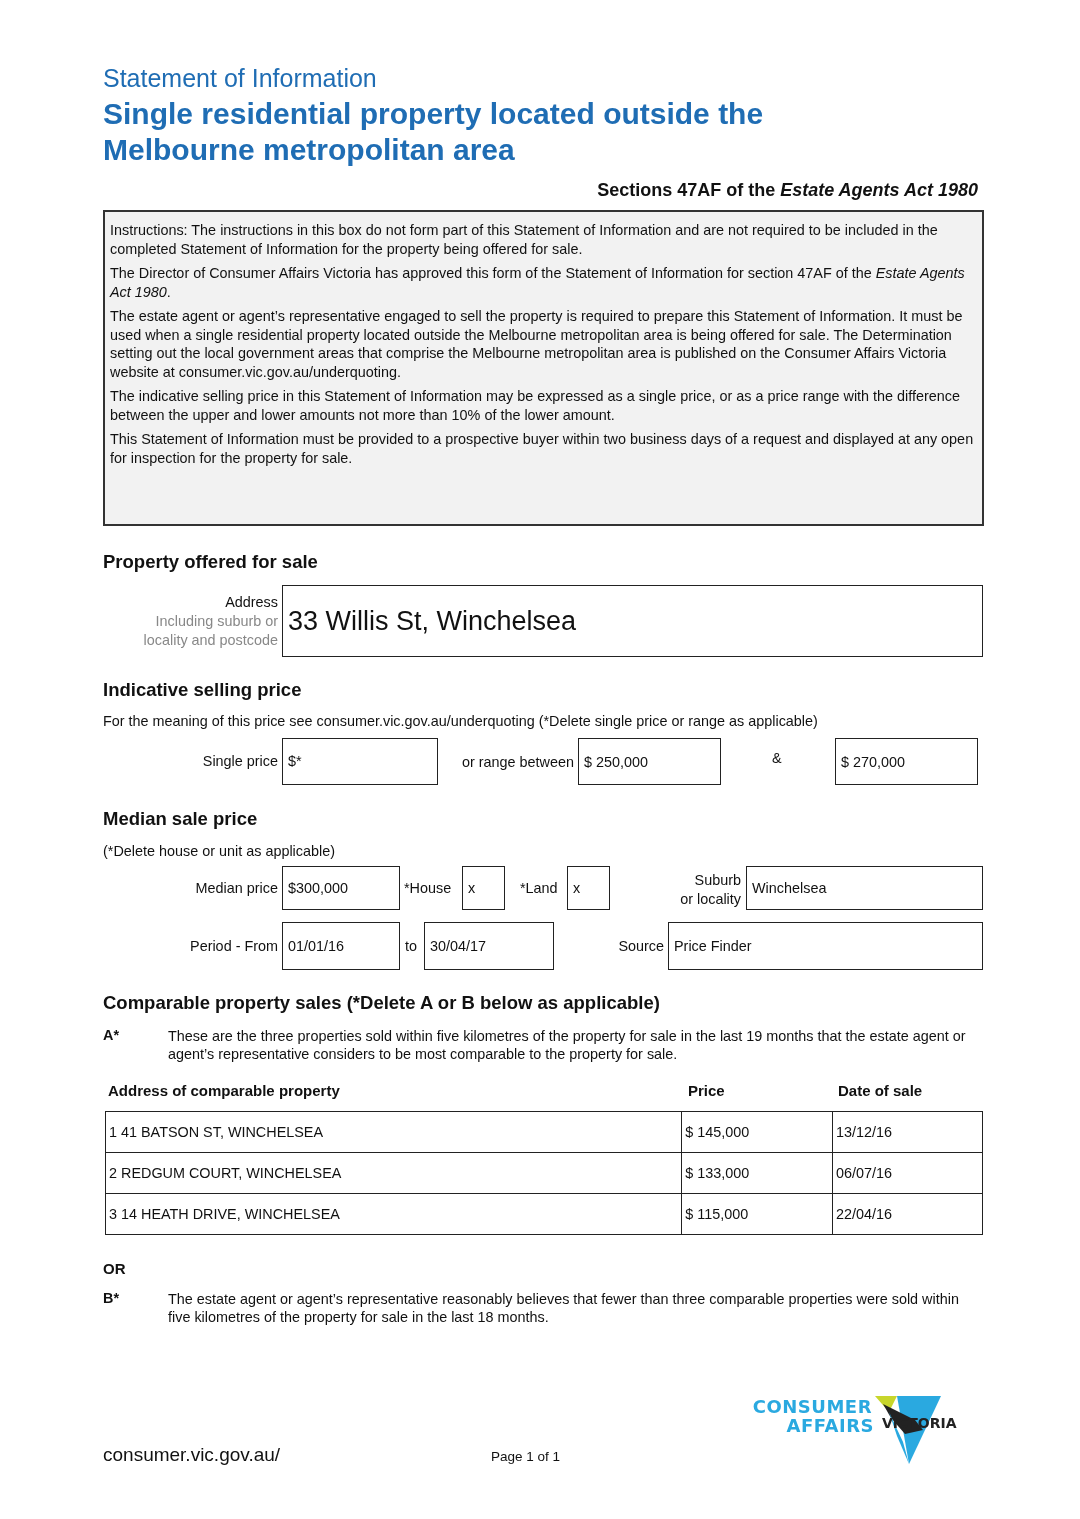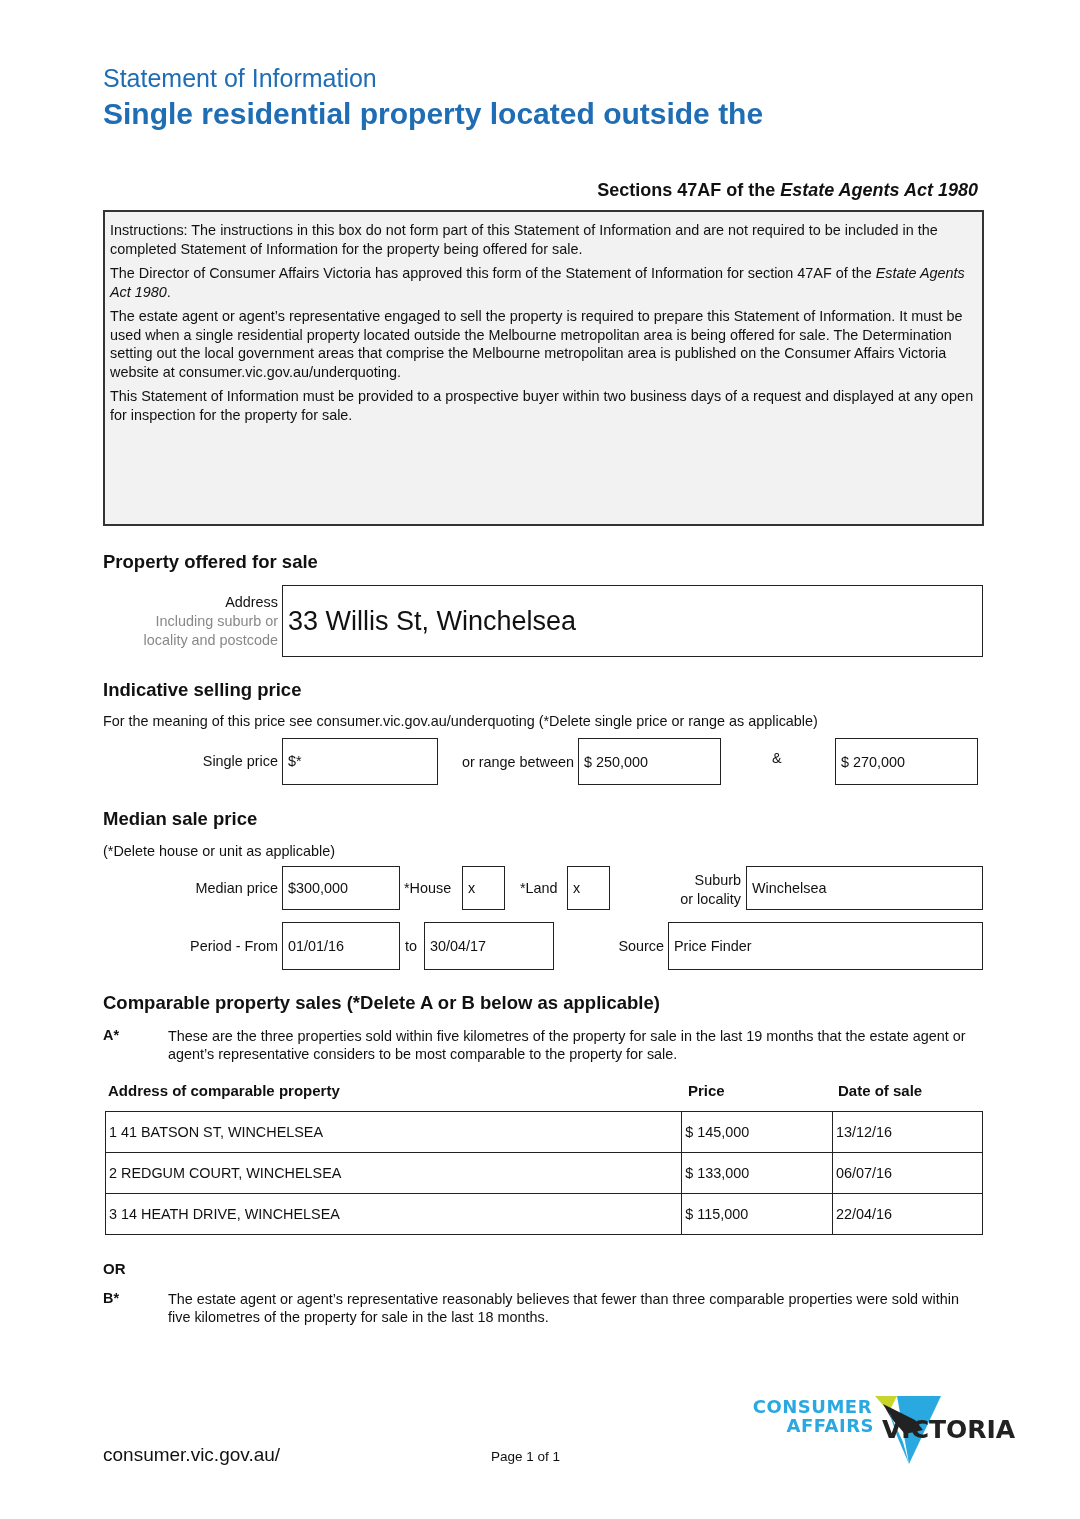--- a/index.html
+++ b/index.html
@@ -16,35 +16,37 @@
   .h2 { left: 103px; font-size: 18.5px; font-weight: bold; }
   .txt { font-size: 14.4px; }
   .lbl { font-size: 14.4px; text-align: right; }
   .grey { color: #888; }
   .box { border: 1.5px solid #222; box-sizing: border-box; font-size: 14.4px; padding: 0 0 0 5px; display: flex; align-items: center; background: #fff; }
   .addr-val { font-size: 27px; }
   table.comp { position: absolute; left: 105px; top: 1111px; width: 878px; border-collapse: collapse; font-size: 14.4px; border-radius: 22px; }
   table.comp td { border: 1.5px solid #222; height: 40px; padding: 0 0 0 3px; }
   .logo-row { left: 742px; top: 1398px; }
   .logo-text { font-family: "DejaVu Sans", sans-serif; font-weight: bold; font-size: 18px; line-height: 18px; color: #2aa9e0; letter-spacing: 0.5px; }
-  .logo-vic { font-family: "DejaVu Sans", sans-serif; font-weight: bold; font-size: 25px; color: #222; }
+  .logo-vic { font-family: "DejaVu Sans", sans-serif; font-weight: bold; font-size: 14px; color: #222; }
 </style>
 </head>
 <body>
 
 <div class="abs blue title-sm">Statement of Information</div>
 <div class="abs blue title-lg">
   <div>Single residential property located outside the</div>
+  <div>Melbourne metropolitan area</div>
 </div>
 <div class="abs sections"><span>Sections 47AF of the </span><i>Estate Agents Act 1980</i></div>
 
 <div class="abs instr">
   <p><b>Instructions</b><span>: The instructions in this box do not form part of this Statement of Information and are not required to be included in the completed Statement of Information for the property being offered for sale.</span></p>
   <p><span>The Director of Consumer Affairs Victoria has approved this form of the Statement of Information for section 47AF of the </span><i>Estate Agents Act 1980</i><span>.</span></p>
   <p><span>The estate agent or agent’s representative engaged to sell the property is required to prepare this Statement of Information. It must be used when </span><b>a single residential property located outside the Melbourne metropolitan area</b><span> is being offered for sale. The Determination setting out the local government areas that comprise the Melbourne metropolitan area is published on the Consumer Affairs Victoria website at </span><b>consumer.vic.gov.au/underquoting</b><span>.</span></p>
+  <p>The indicative selling price in this Statement of Information may be expressed as a single price, or as a price range with the difference between the upper and lower amounts not more than 10% of the lower amount.</p>
   <p>This Statement of Information must be provided to a prospective buyer within two business days of a request and displayed at any open for inspection for the property for sale.</p>
 </div>
 
 <div class="abs h2" style="top:551px;">Property offered for sale</div>
 <div class="abs lbl" style="left:110px; top:593px; width:168px; line-height:19px;">
   <div>Address</div>
   <div class="grey">Including suburb or</div>
   <div class="grey">locality and postcode</div>
 </div>
 <div class="abs box" style="left:282px; top:585px; width:701px; height:72px;">

